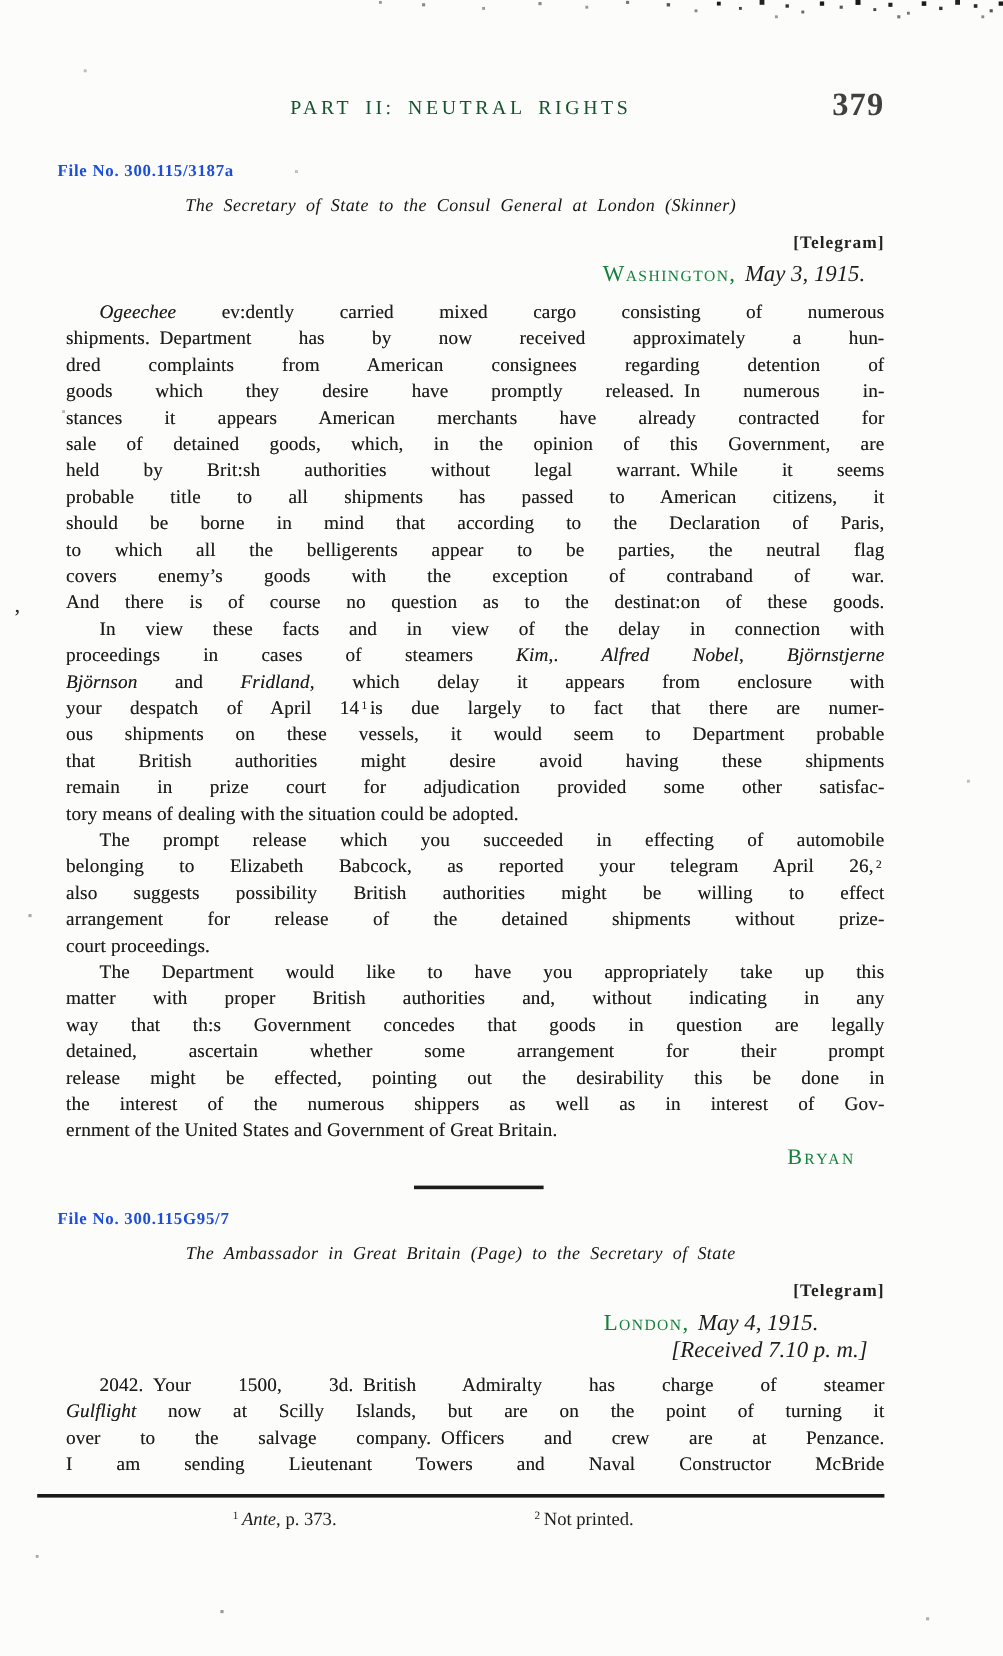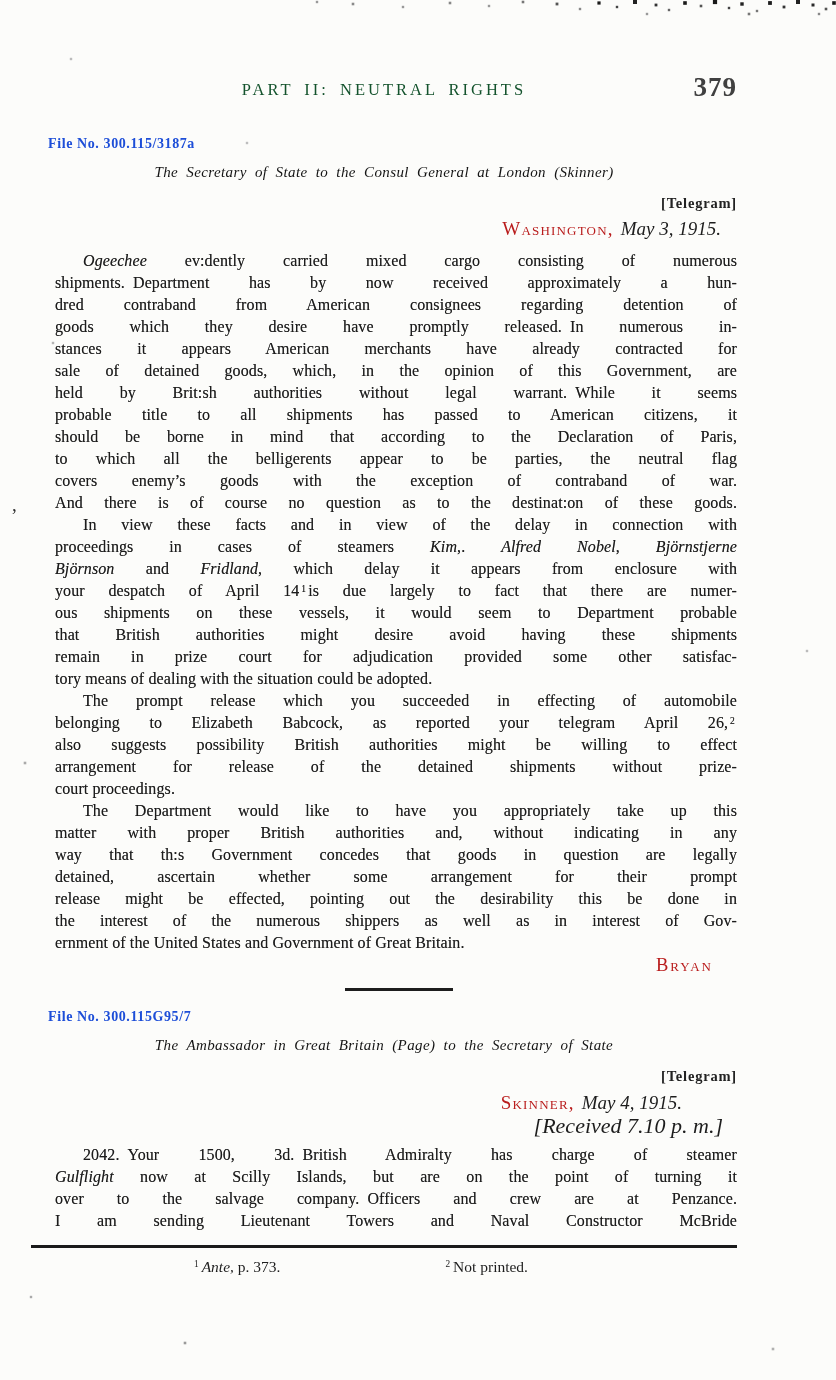--- a/index.html
+++ b/index.html
@@ -23,22 +23,22 @@
   .fileno { font-size:14px; font-weight:bold; letter-spacing:.6px; margin-left:17px; line-height:19px; color:#1d4ed8; }
   .fn1st  { margin-top:26px; }
   .fn2nd  { margin-top:16px; }
 
   .dochead { margin-top:5px; text-align:center; font-style:italic; font-size:15px; line-height:29px; word-spacing:4px; letter-spacing:.4px; color:#151515; }
   .telegram { margin-top:8px; text-align:right; font-size:14.5px; font-weight:bold; letter-spacing:.8px; line-height:17px; color:#222; }
 
   .dateline { text-align:right; font-size:19px; line-height:23px; }
   .dl1 { margin-top:5px; padding-right:16px; }
   .dl2 { margin-top:6px; padding-right:55px; }
-  .received { padding-right:14px; font-size:22px; line-height:23px; }
-  .sc { font-variant:small-caps; letter-spacing:1.2px; margin-right:7px; color:#b91c1c; }
+  .received { padding-right:14px; font-size:19px; line-height:23px; }
+  .sc { font-variant:small-caps; letter-spacing:1.2px; margin-right:7px; color:#15803d; }
   .it { font-style:italic; }
 
   .paras { margin-top:10px; font-size:16px; line-height:22px; letter-spacing:.1px;
            text-shadow:0 0 .4px rgba(20,20,20,.55); color:#1c1c1c;margin-left:24px; }
   .p2 { margin-top:7px; }
   .line { text-align:justify; text-align-last:justify; white-space:normal; }
   .line.noj { text-align-last:left; }
   .para > .line:first-child { text-indent:28px; }
   sup { font-size:60%; line-height:0; vertical-align:baseline; position:relative; top:-.45em; margin:0 2px; }
 
@@ -90,21 +90,21 @@
       <div class="fileno fn1st">File No. 300.115/3187a</div>
       <div class="dochead">The Secretary of State to the Consul General at London (Skinner)</div>
       <div class="telegram">[Telegram]</div>
       <div class="dateline dl1">
         <span class="sc">Washington,</span><span class="it">May 3, 1915.</span>
       </div>
       <div class="paras">
           <div class="para">
             <div class="line"><span class="it">Ogeechee</span><span> ev:dently carried mixed cargo consisting of numerous</span></div>
             <div class="line"><span>shipments. Department has by now received approximately a hun-</span></div>
-            <div class="line"><span>dred contraband from American consignees regarding detention of</span></div>
+            <div class="line"><span>dred complaints from American consignees regarding detention of</span></div>
             <div class="line"><span>goods which they desire have promptly released. In numerous in-</span></div>
             <div class="line"><span>stances it appears American merchants have already contracted for</span></div>
             <div class="line"><span>sale of detained goods, which, in the opinion of this Government, are</span></div>
             <div class="line"><span>held by Brit:sh authorities without legal warrant. While it seems</span></div>
             <div class="line"><span>probable title to all shipments has passed to American citizens, it</span></div>
             <div class="line"><span>should be borne in mind that according to the Declaration of Paris,</span></div>
             <div class="line"><span>to which all the belligerents appear to be parties, the neutral flag</span></div>
             <div class="line"><span>covers enemy’s goods with the exception of contraband of war.</span></div>
             <div class="line"><span>And there is of course no question as to the destinat:on of these goods.</span></div>
           </div>
@@ -140,21 +140,21 @@
       </div>
     </div>
 
     <div class="divider"></div>
 
     <div>
       <div class="fileno fn2nd">File No. 300.115G95/7</div>
       <div class="dochead">The Ambassador in Great Britain (Page) to the Secretary of State</div>
       <div class="telegram">[Telegram]</div>
       <div class="dateline dl2">
-        <span class="sc">Skinner,</span><span class="it">May 4, 1915.</span>
+        <span class="sc">London,</span><span class="it">May 4, 1915.</span>
       </div>
       <div class="dateline received">
         <span class="it">[Received 7.10 p. m.]</span>
       </div>
       <div class="paras p2">
           <div class="para">
             <div class="line"><span>2042. Your 1500, 3d. British Admiralty has charge of steamer</span></div>
             <div class="line"><span class="it">Gulflight</span><span> now at Scilly Islands, but are on the point of turning it</span></div>
             <div class="line"><span>over to the salvage company. Officers and crew are at Penzance.</span></div>
             <div class="line"><span>I am sending Lieutenant Towers and Naval Constructor McBride</span></div>

